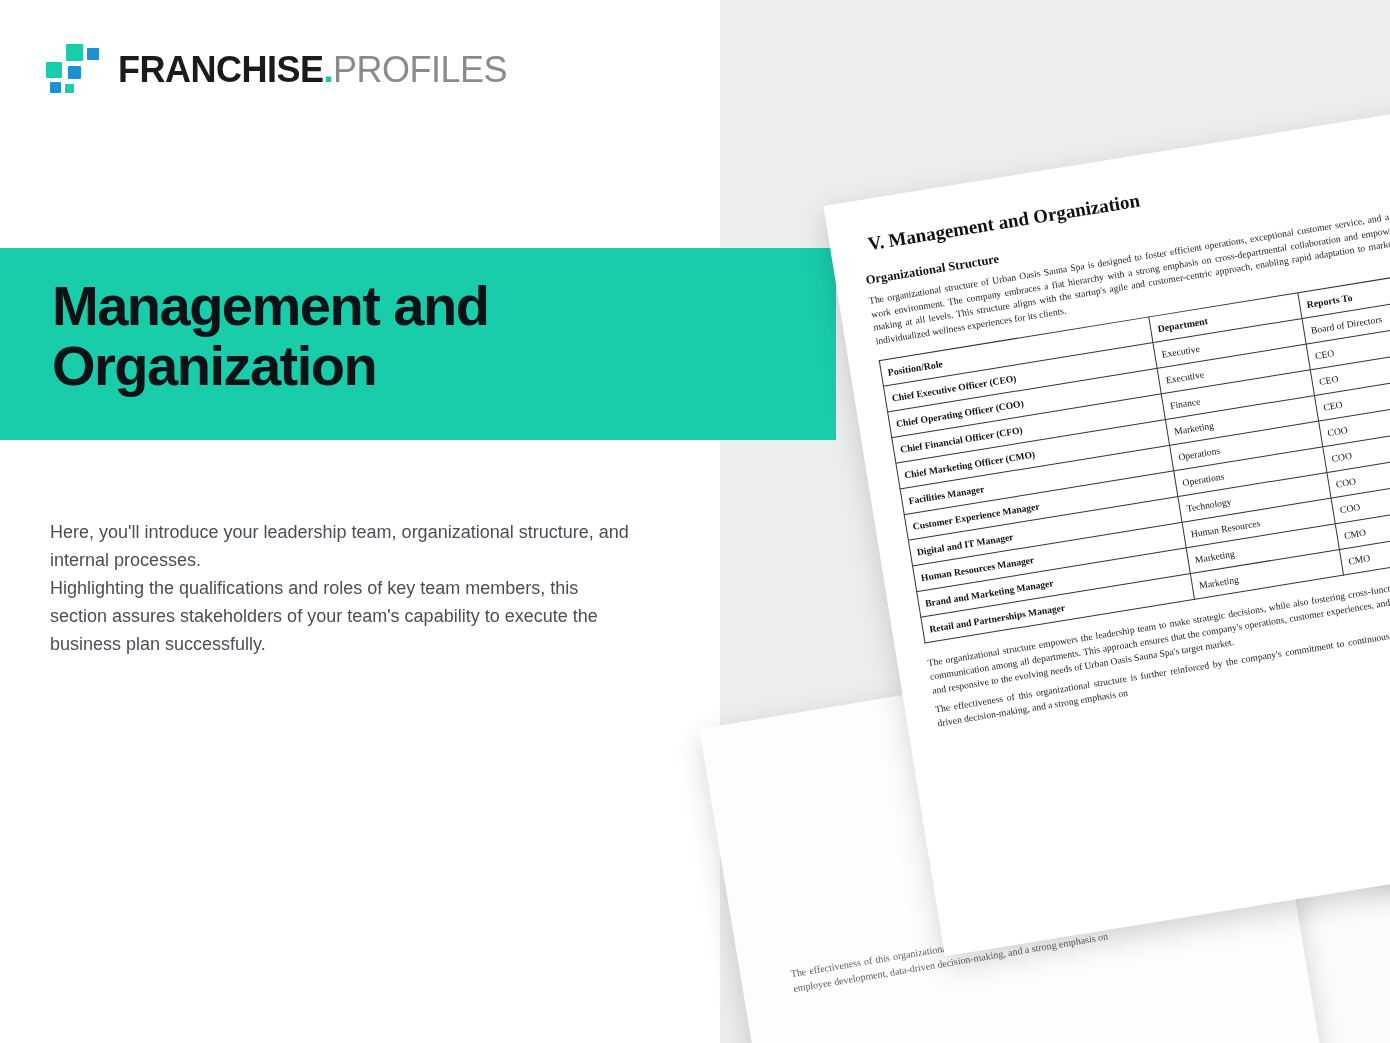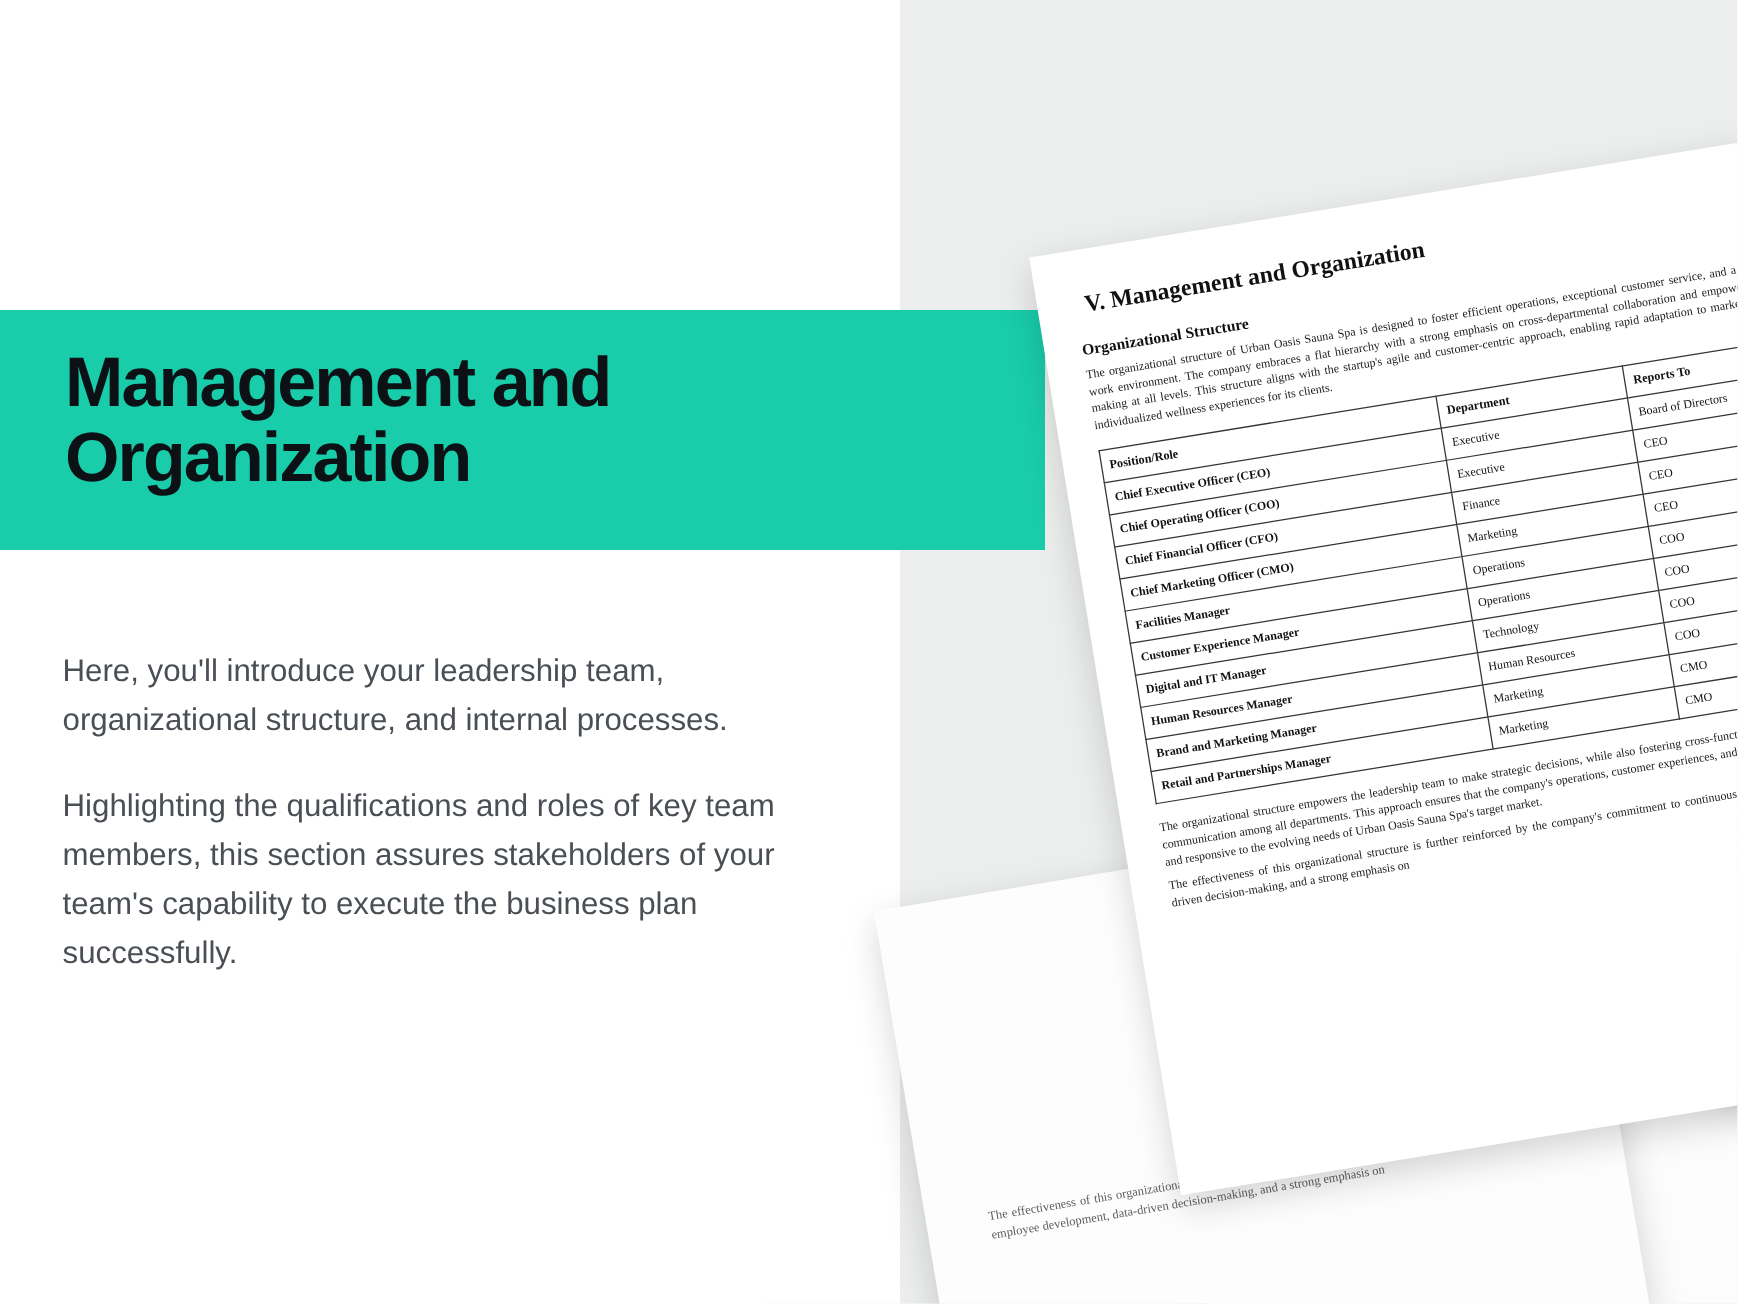--- a/index.html
+++ b/index.html
@@ -50,24 +50,24 @@
     position: absolute; left: 52px; top: 276px;
     width: 700px;
     font-size: 56px; font-weight: 700; line-height: 1.08;
     letter-spacing: -1.5px;
     color: #0c1116;
   }
 
   
   .body-copy {
     position: absolute; left: 50px; top: 518px; width: 580px;
-    color: #4a4f55; font-size: 25px; line-height: 1.56;
+    color: #4a4f55; font-size: 18px; line-height: 1.56;
     font-weight: 400;
   }
-  .body-copy p + p { margin-top: 30px; }
+  .body-copy p + p { }
 
   
   .papers { position: absolute; left: 700px; top: 120px; width: 760px; height: 920px; }
   .paper {
     position: absolute; background: #ffffff;
     box-shadow: 0 10px 28px rgba(0,0,0,0.17);
   }
   .paper.back2 {
     width: 470px; height: 330px; left: 250px; top: 640px;
     transform: rotate(-9deg);
@@ -131,20 +131,33 @@
     padding: 215px 30px 0 60px;
   }
 </style>
 </head>
 <body>
 
 <div class="slide">
   <div class="left-white"></div>
   <div class="right-panel"></div>
 
+  <div class="logo-wrap">
+    <div class="logo-mark">
+      <i class="sq" style="left:0px;  top:18px; width:16px; height:16px; background:#19ccaa;"></i>
+      <i class="sq" style="left:20px; top:0px;  width:17px; height:17px; background:#19ccaa;"></i>
+      <i class="sq" style="left:41px; top:4px;  width:12px; height:12px; background:#1f8fd6;"></i>
+      <i class="sq" style="left:22px; top:22px; width:13px; height:13px; background:#1f8fd6;"></i>
+      <i class="sq" style="left:4px;  top:38px; width:11px; height:11px; background:#1f8fd6;"></i>
+      <i class="sq" style="left:19px; top:40px; width:9px;  height:9px;  background:#19ccaa;"></i>
+    </div>
+    <div class="logo-text">
+      <span class="b">FRANCHISE</span><span class="dot">.</span><span class="l">PROFILES</span>
+    </div>
+  </div>
 
   <div class="teal-band"></div>
   <div class="title">Management and Organization</div>
 
   <div class="body-copy">
     <p>Here, you'll introduce your leadership team, organizational structure, and internal processes.</p>
     <p>Highlighting the qualifications and roles of key team members, this section assures stakeholders of your team's capability to execute the business plan successfully.</p>
   </div>
 
   <div class="papers">

